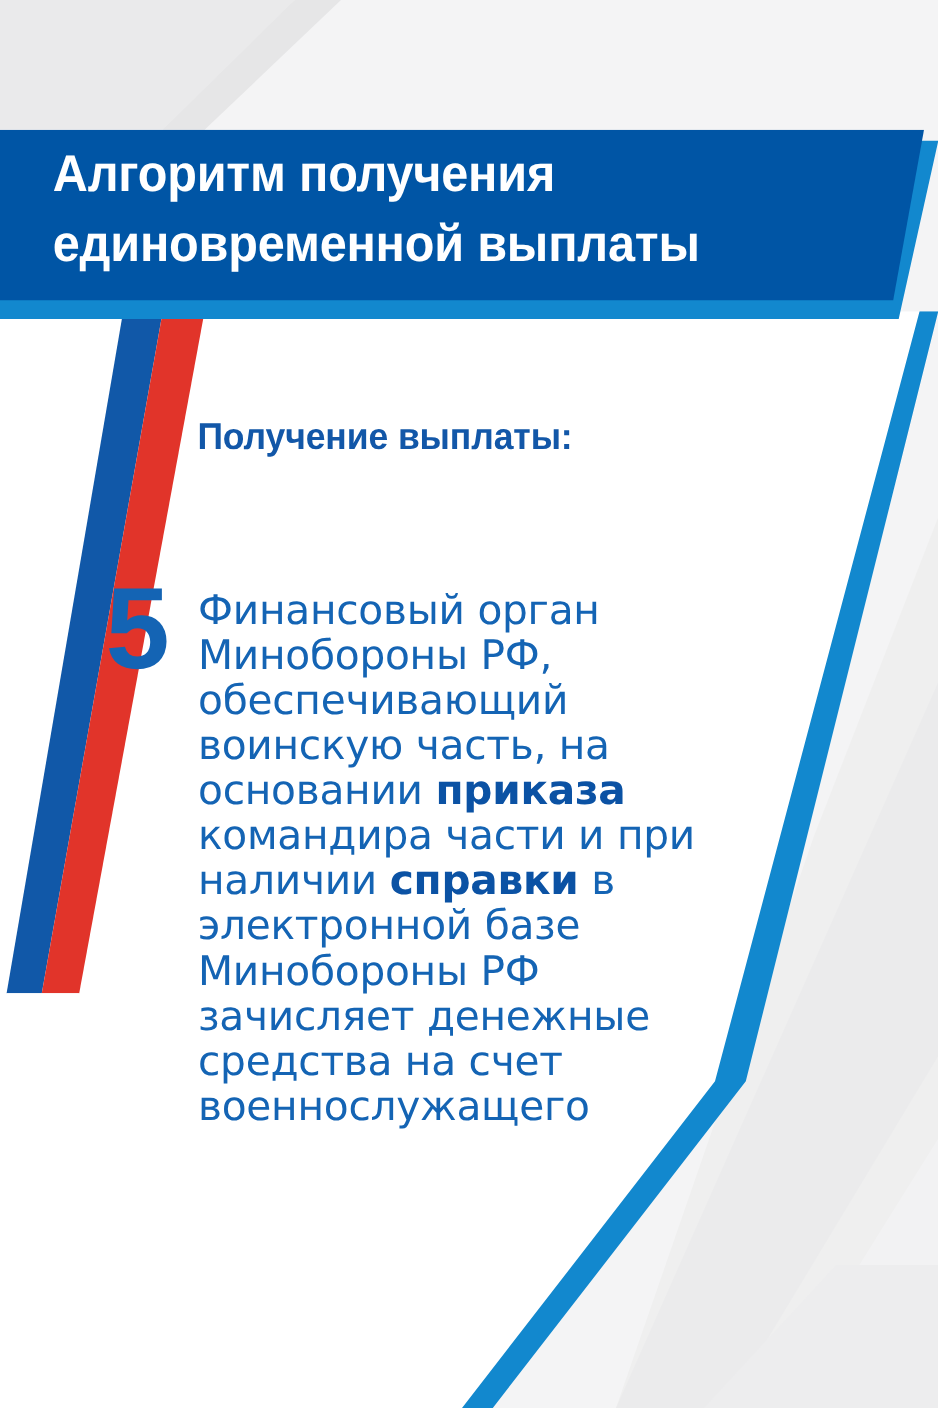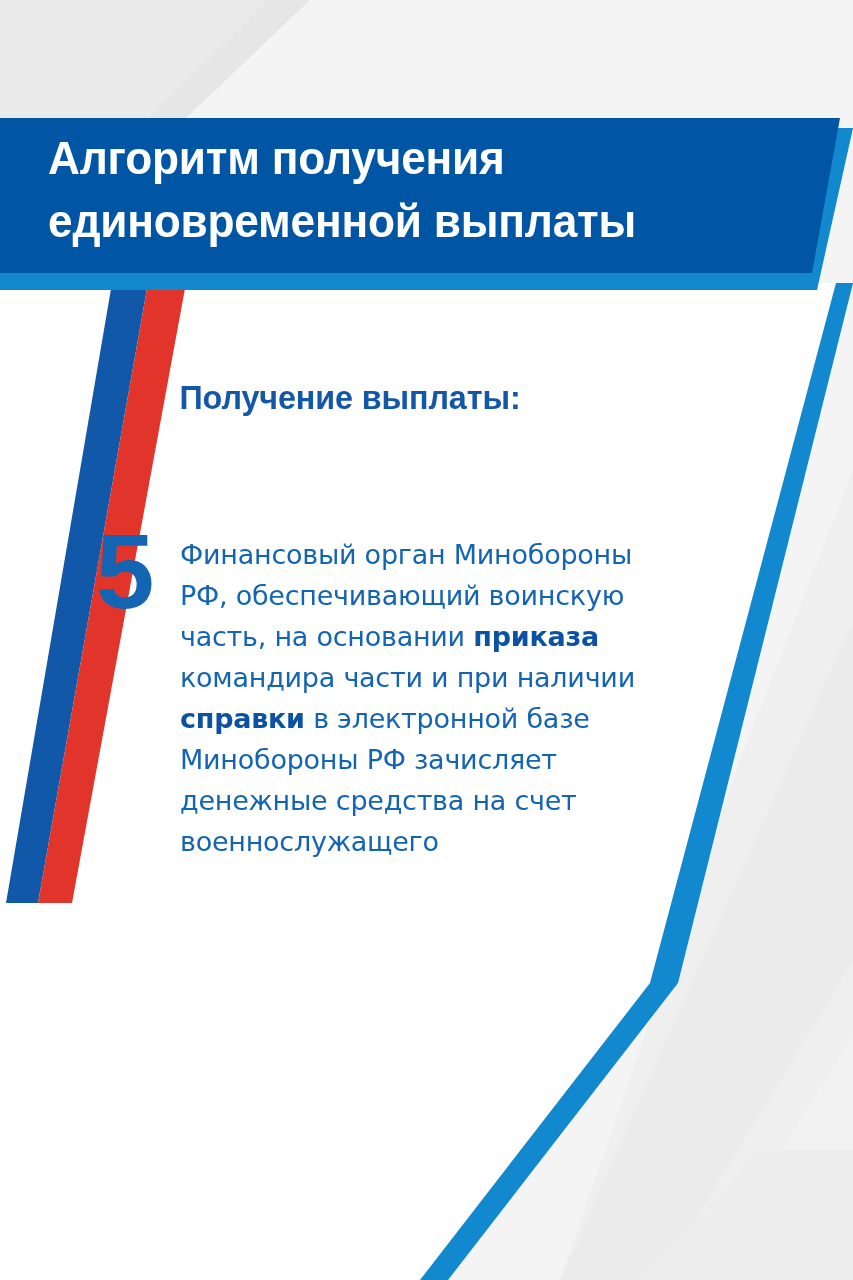--- a/index.html
+++ b/index.html
@@ -91,21 +91,21 @@
     line-height: 1;
     letter-spacing: -3px;
   }
   .step-text {
     position: absolute;
     left: 180px;
     top: 534px;
     width: 470px;
     color: #1464B4;
     font-family: "DejaVu Sans", sans-serif;
-    font-size: 27px;
+    font-size: 37px;
     line-height: 41px;
     letter-spacing: -0.25px;
   }
   .step-text b {
     font-weight: bold;
     color: #0B52A4;
   }
 </style>
 </head>
 <body>

